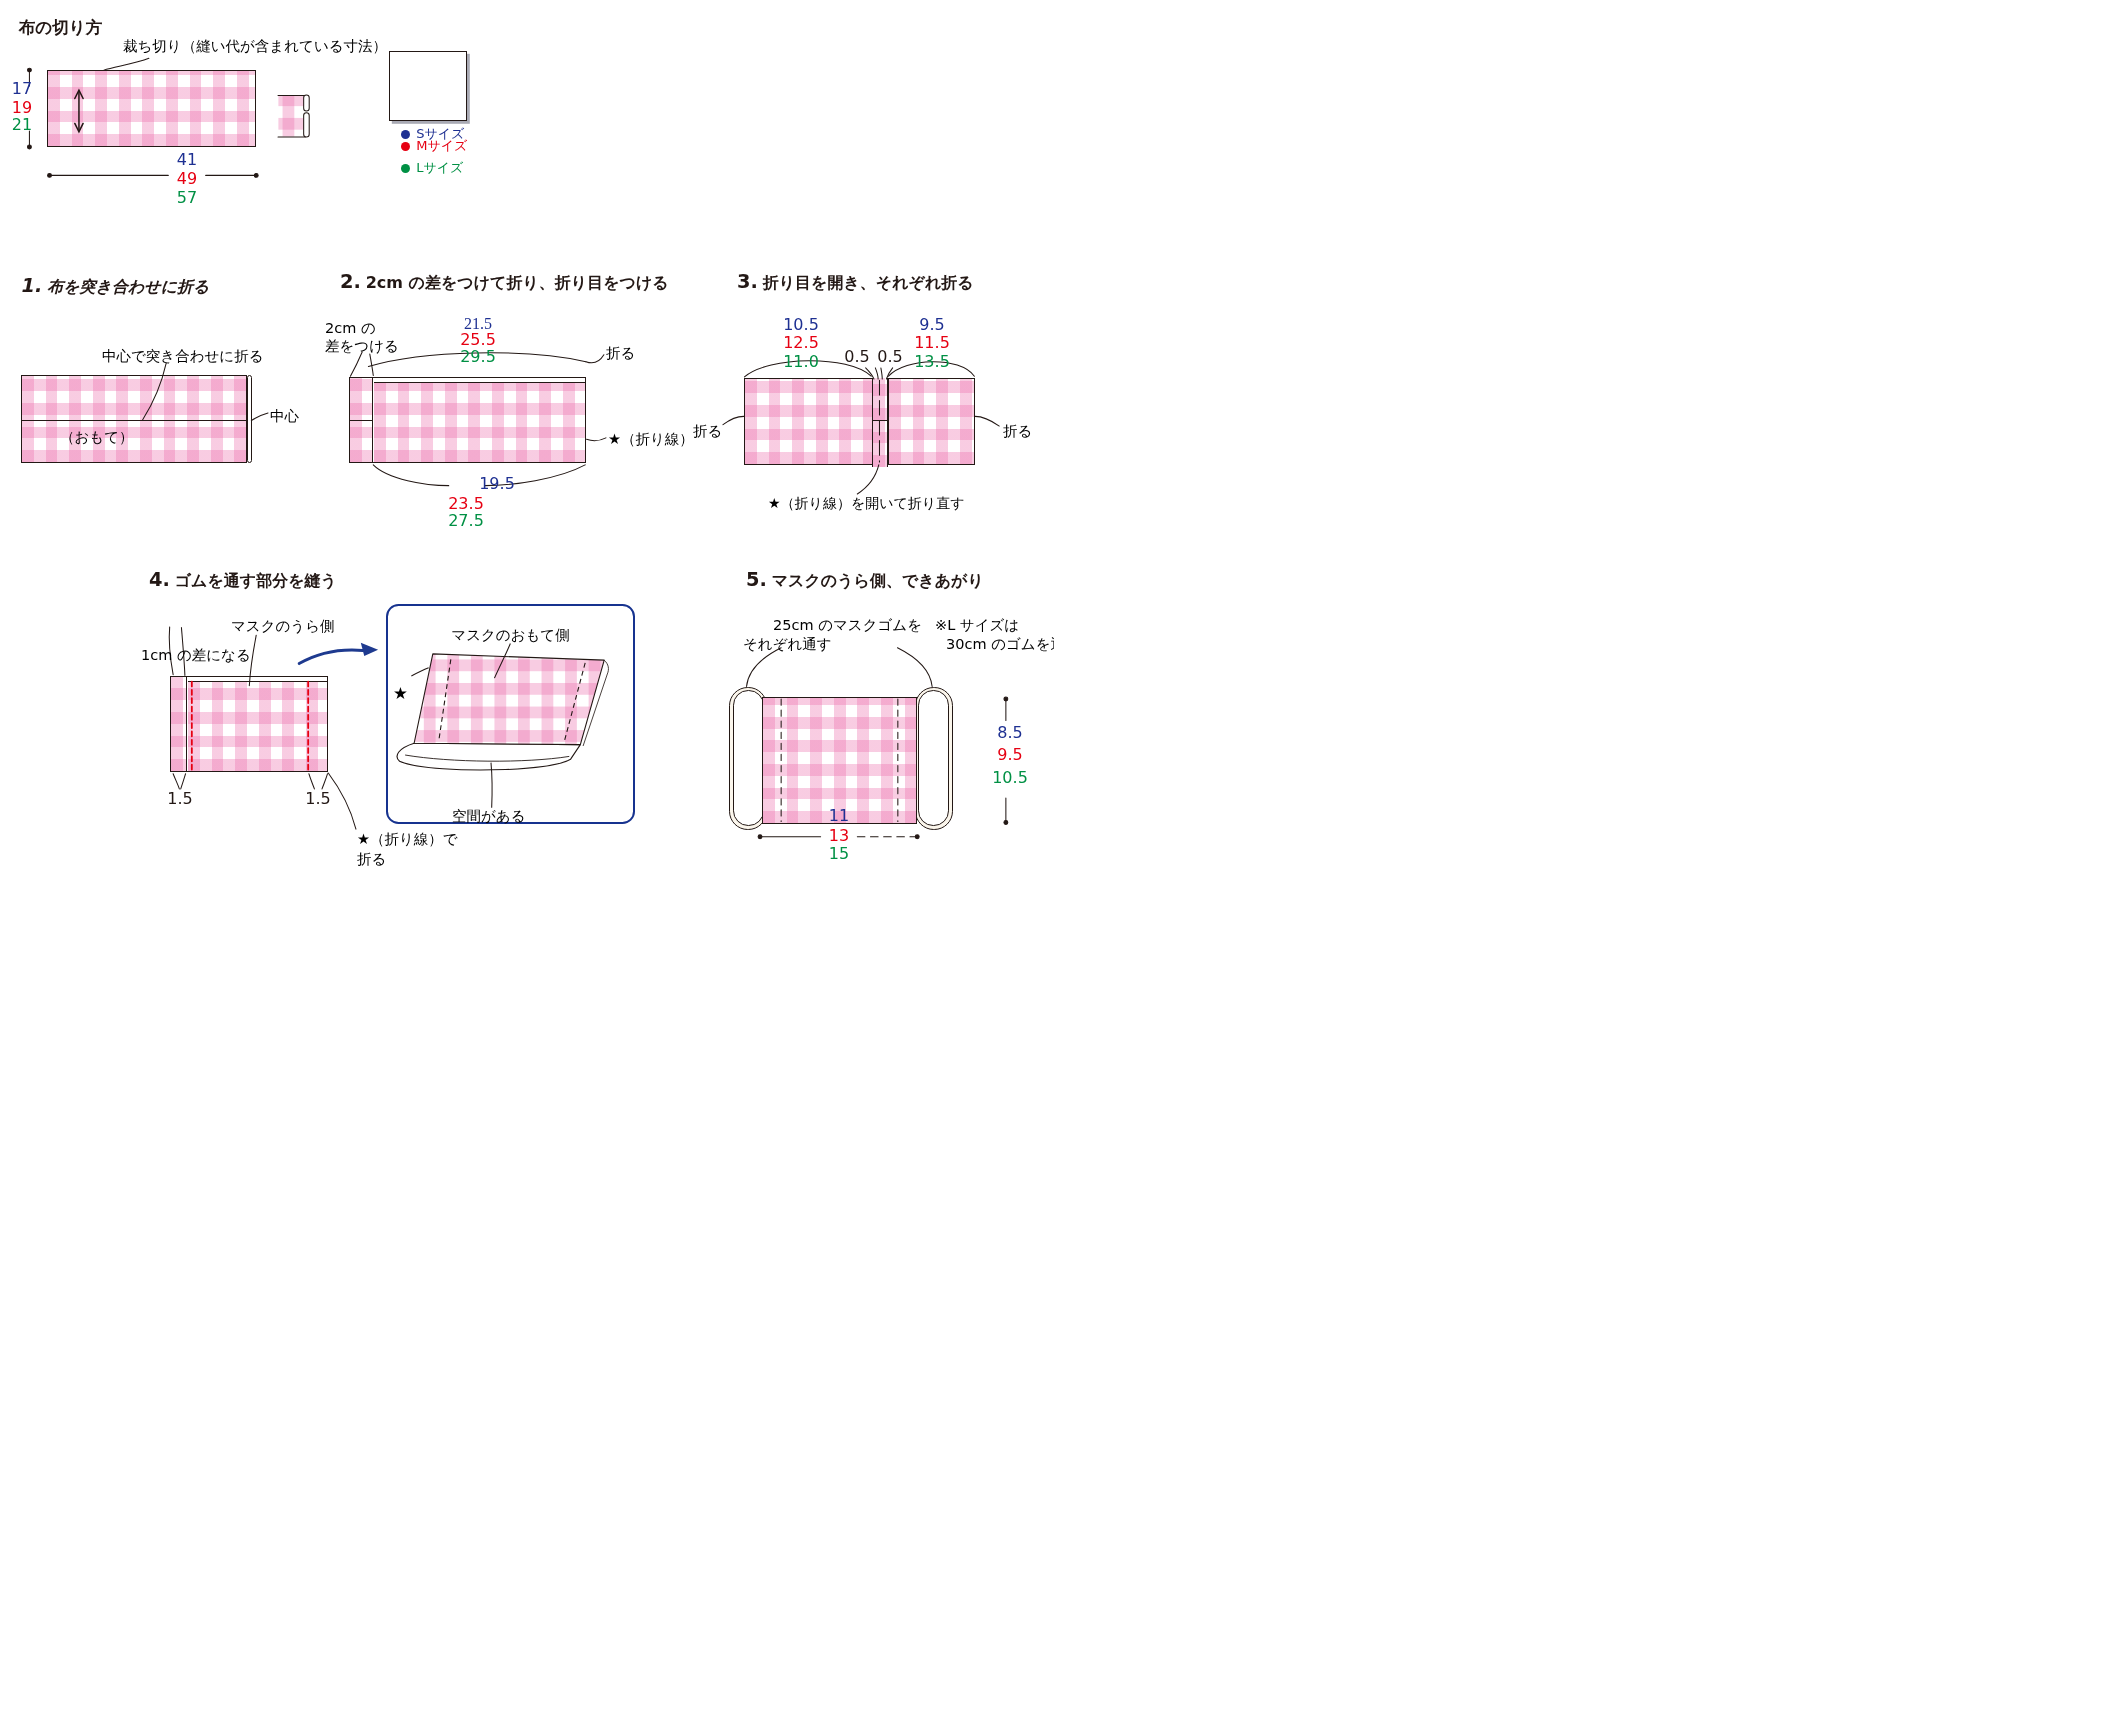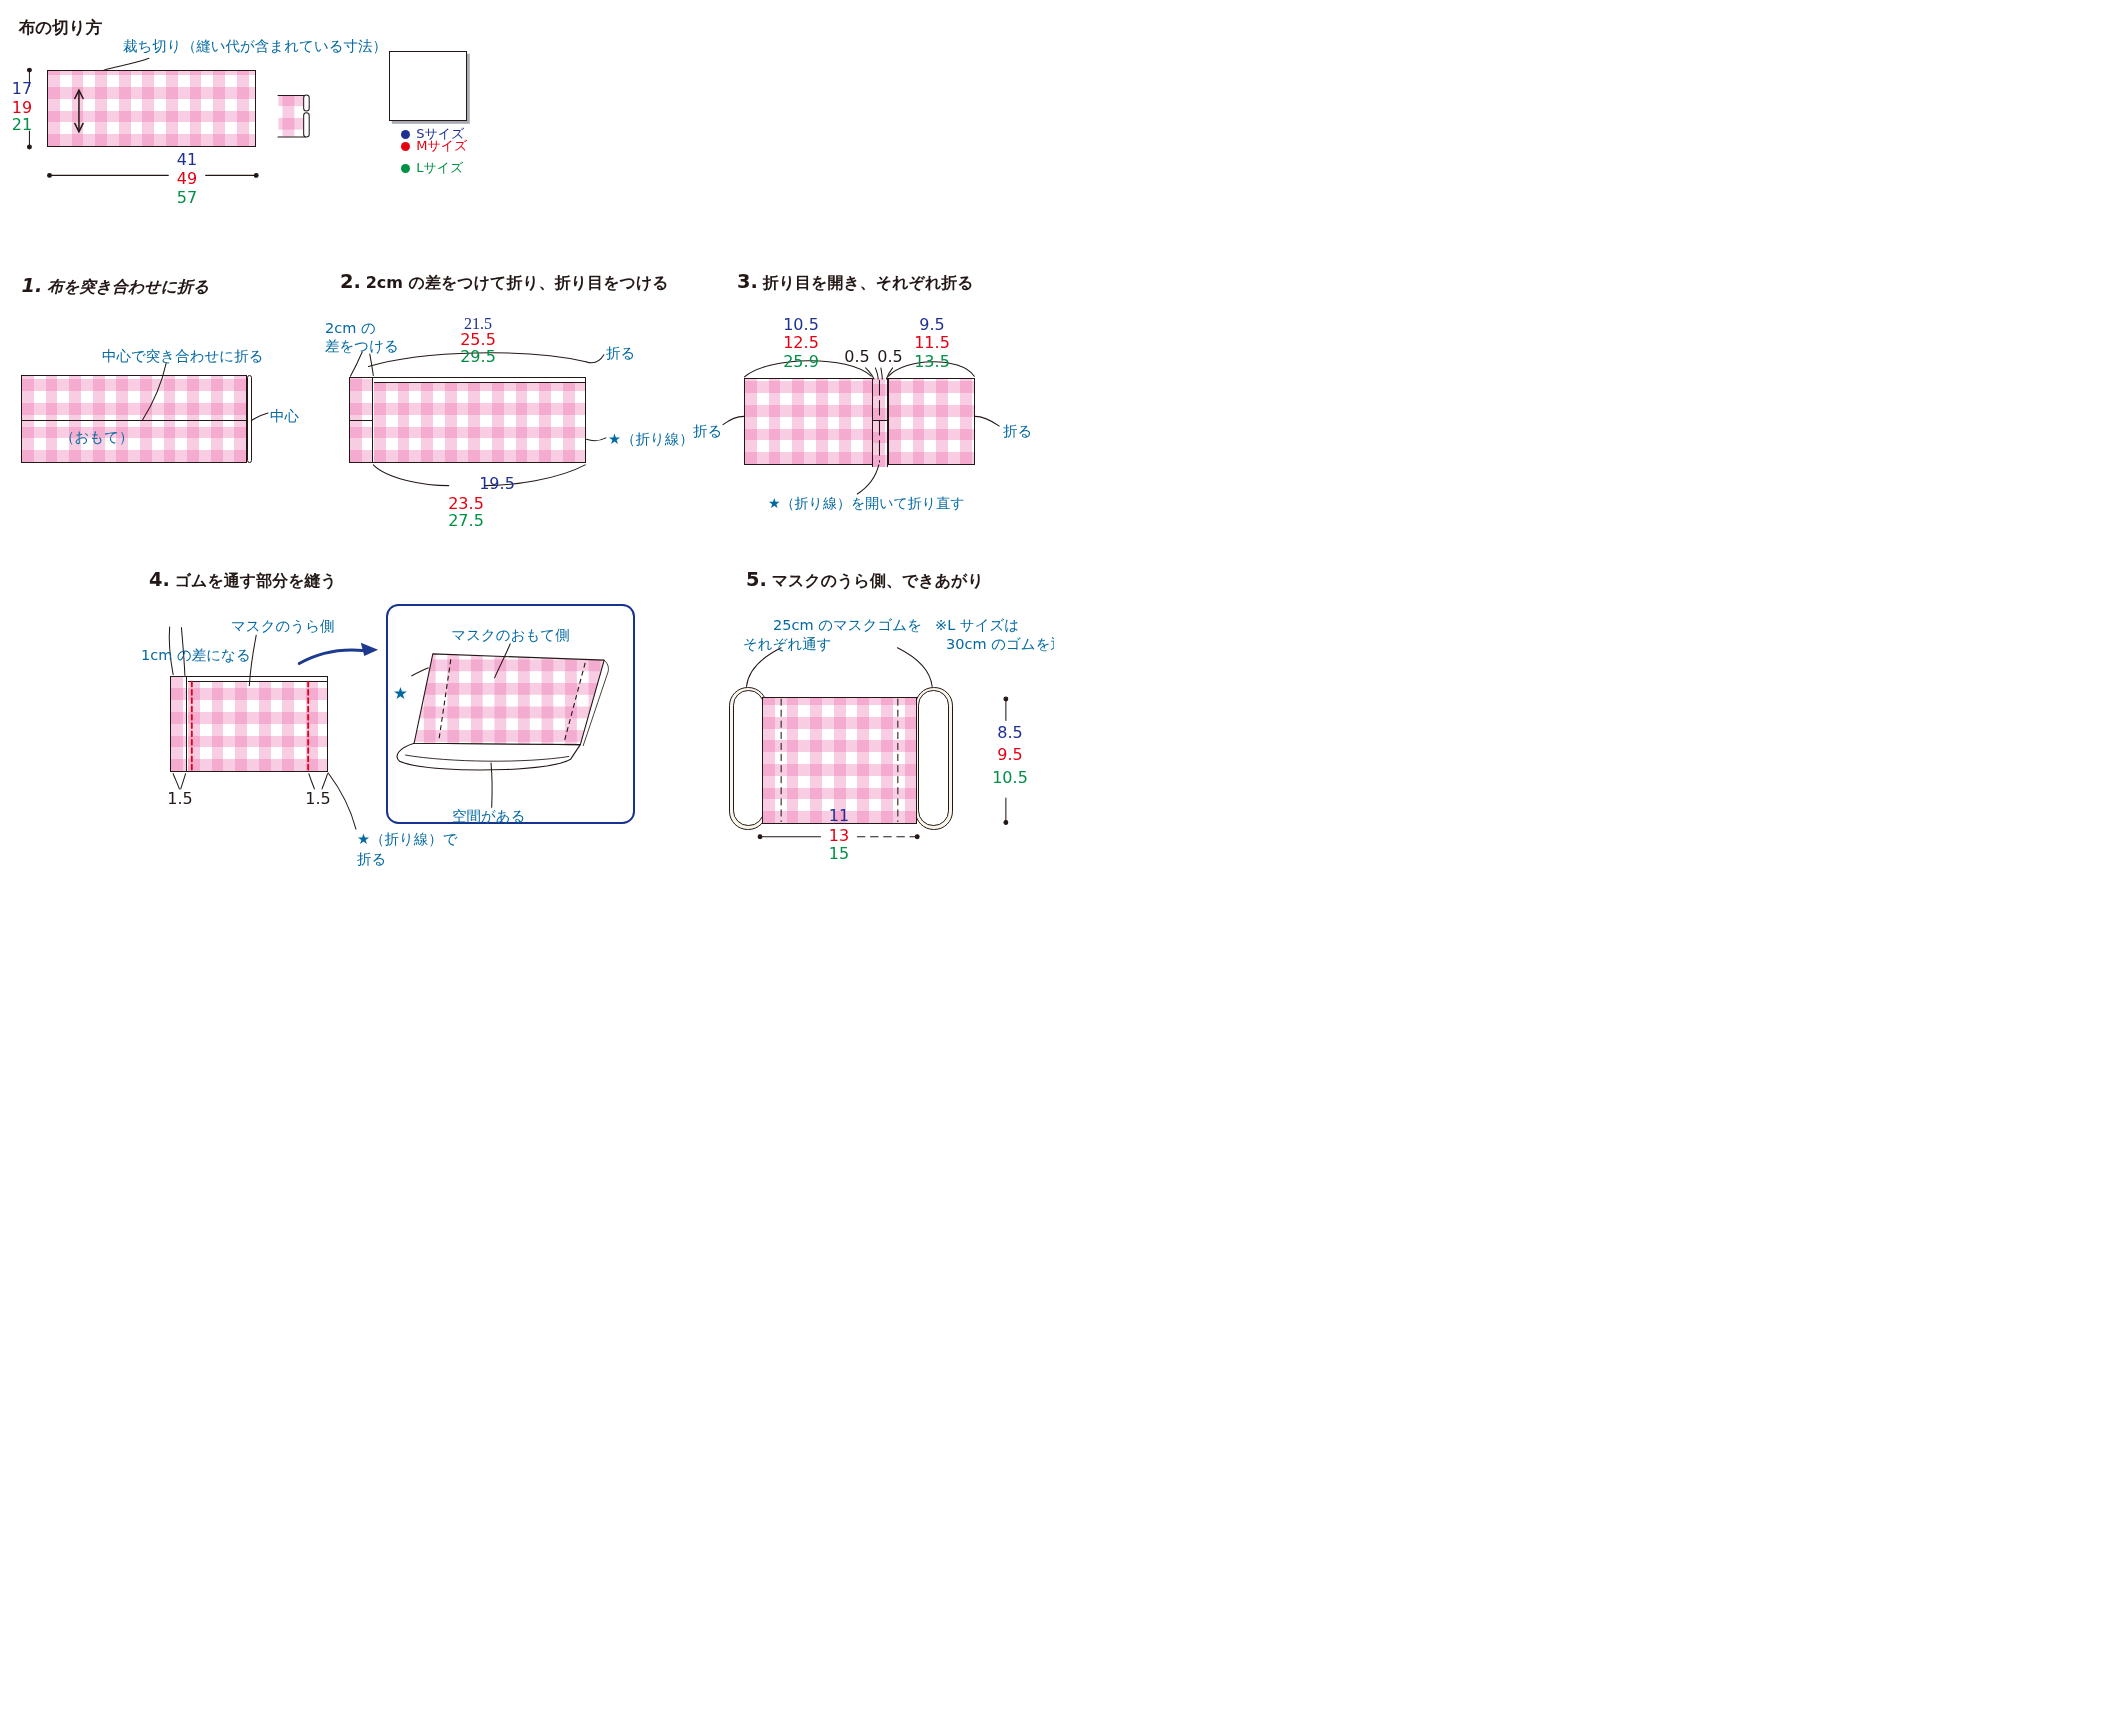--- a/index.html
+++ b/index.html
@@ -3,21 +3,21 @@
 <meta charset="utf-8">
 <style>
   html,body{margin:0;padding:0;background:#fff;}
   .page{position:relative;width:1054px;height:866px;background:#fff;overflow:hidden;
         font-family:"DejaVu Sans",sans-serif;color:#231815;}
   .gingham{background-color:#fff;background-image:
      repeating-linear-gradient(90deg, rgba(236,110,172,.35) 0 11.8px, transparent 11.8px 23.6px),
      repeating-linear-gradient(0deg,  rgba(236,110,172,.35) 0 11.8px, transparent 11.8px 23.6px);}
   .fab{position:absolute;border:1.1px solid #231815;box-sizing:border-box;}
   .abs{position:absolute;box-sizing:border-box;}
-  .lbl{position:absolute;font-size:14.5px;line-height:1.3;white-space:nowrap;color:#0369a1;}
+  .lbl{position:absolute;font-size:14.5px;line-height:1.3;white-space:nowrap;color:#000000;}
   .dim{position:absolute;width:44px;text-align:center;font-size:16px;line-height:1.1;white-space:nowrap;}
   .dimr{position:absolute;width:28px;text-align:right;font-size:16px;line-height:1.1;white-space:nowrap;}
   .c-s{color:#1e3092}.c-m{color:#e60012}.c-l{color:#009044}
   .bg-s{background:#1e3092}.bg-m{background:#e60012}.bg-l{background:#009044}
   .page-ttl{position:absolute;font-size:16.6px;font-weight:bold;white-space:nowrap;}
   .step-ttl{position:absolute;font-size:16px;font-weight:bold;white-space:nowrap;}
   .step-no{font-size:19.4px;margin-right:4.8px;}
   .hline{position:absolute;left:0;right:0;height:1.1px;background:#231815;}
   .legend{position:absolute;left:389px;top:51px;width:78px;height:70px;background:#fff;
           border:1.1px solid #231815;box-shadow:2.8px 2.8px 0 #a9aab4;box-sizing:border-box;}
@@ -223,21 +223,21 @@
   <div class="lbl" style="left:608px;top:430px;">★（折り線）</div>
   <div class="dim c-s" style="left:444px;top:475px;margin-left:31px;">19.5</div>
   <div class="dim c-m" style="left:444px;top:495px;">23.5</div>
   <div class="dim c-l" style="left:444px;top:512px;">27.5</div>
 
   <div class="step-ttl" style="left:737px;top:270px;">
     <span class="step-no">3.</span><span>折り目を開き、それぞれ折る</span>
   </div>
   <div class="dim c-s" style="left:779px;top:316px;">10.5</div>
   <div class="dim c-m" style="left:779px;top:334px;text-align:center;">12.5</div>
-  <div class="dim c-l" style="left:779px;top:353px;">25.9</div>
+  <div class="dim c-l" style="left:779px;top:353px;">11.0</div>
   <div class="dim c-s" style="left:910px;top:316px;">9.5</div>
   <div class="dim c-m" style="left:910px;top:334px;">11.5</div>
   <div class="dim c-l" style="left:910px;top:353px;">13.5</div>
   <div class="dim" style="left:844px;top:348px;width:26px;">0.5</div>
   <div class="dim" style="left:877px;top:348px;width:26px;">0.5</div>
   <div class="lbl" style="left:693px;top:422px;">折る</div>
   <div class="lbl" style="left:1003px;top:422px;">折る</div>
   <div class="lbl" style="left:768px;top:494px;font-size:14px;">★（折り線）を開いて折り直す</div>
 
   <div class="step-ttl" style="left:149px;top:568px;">

